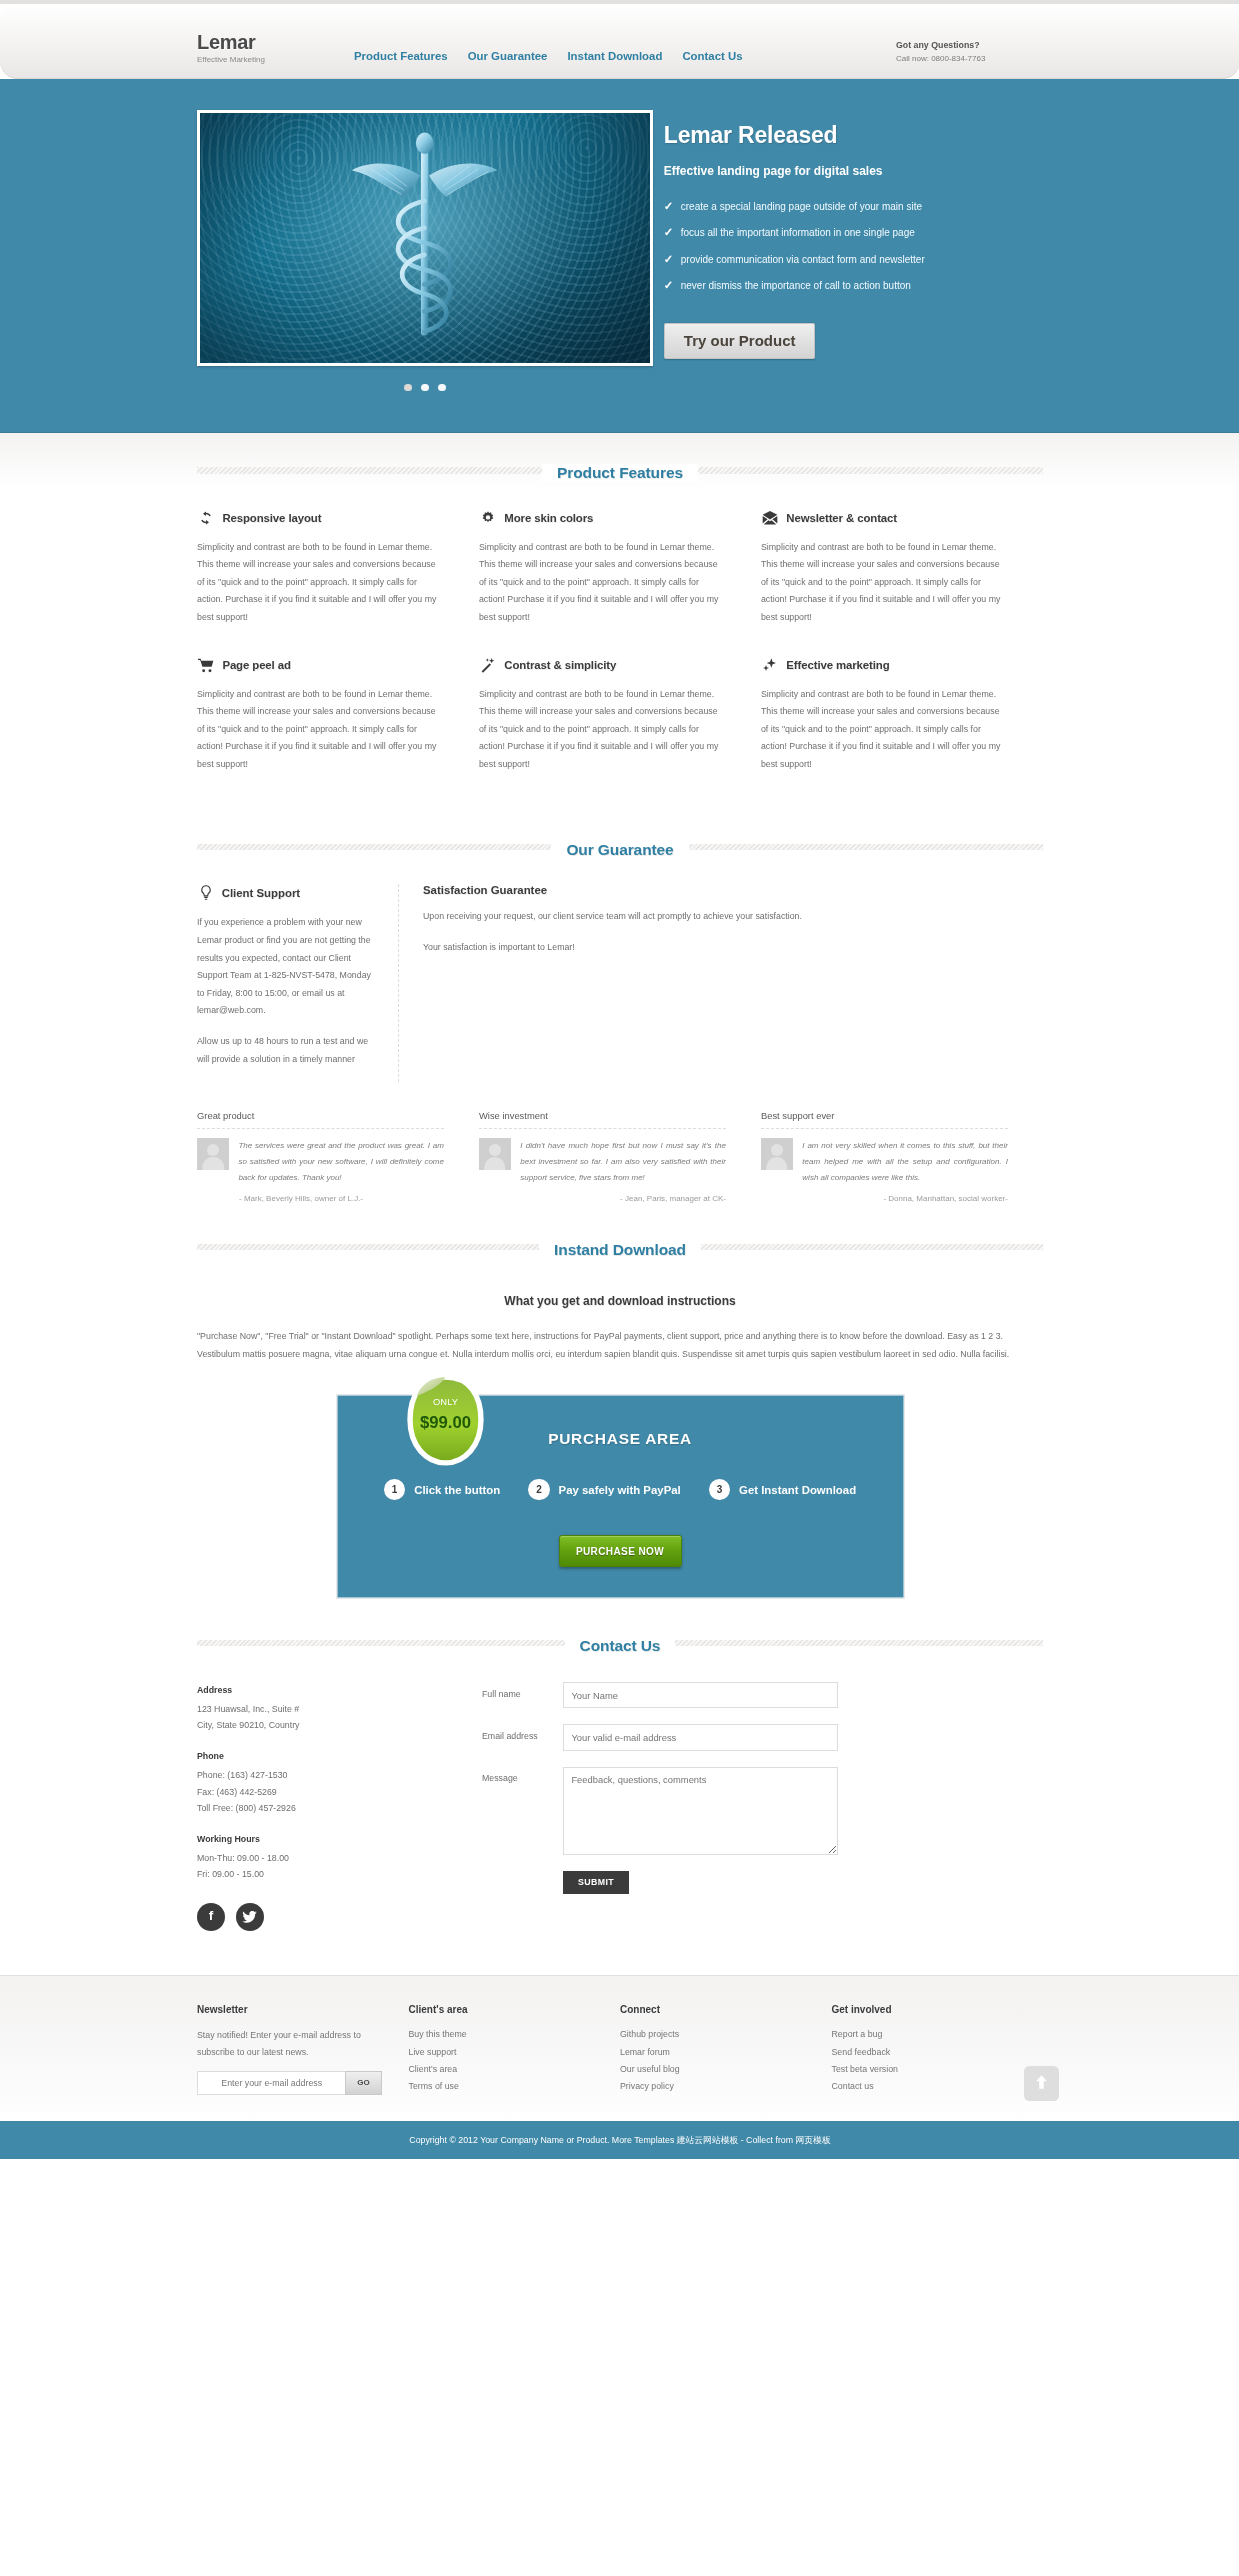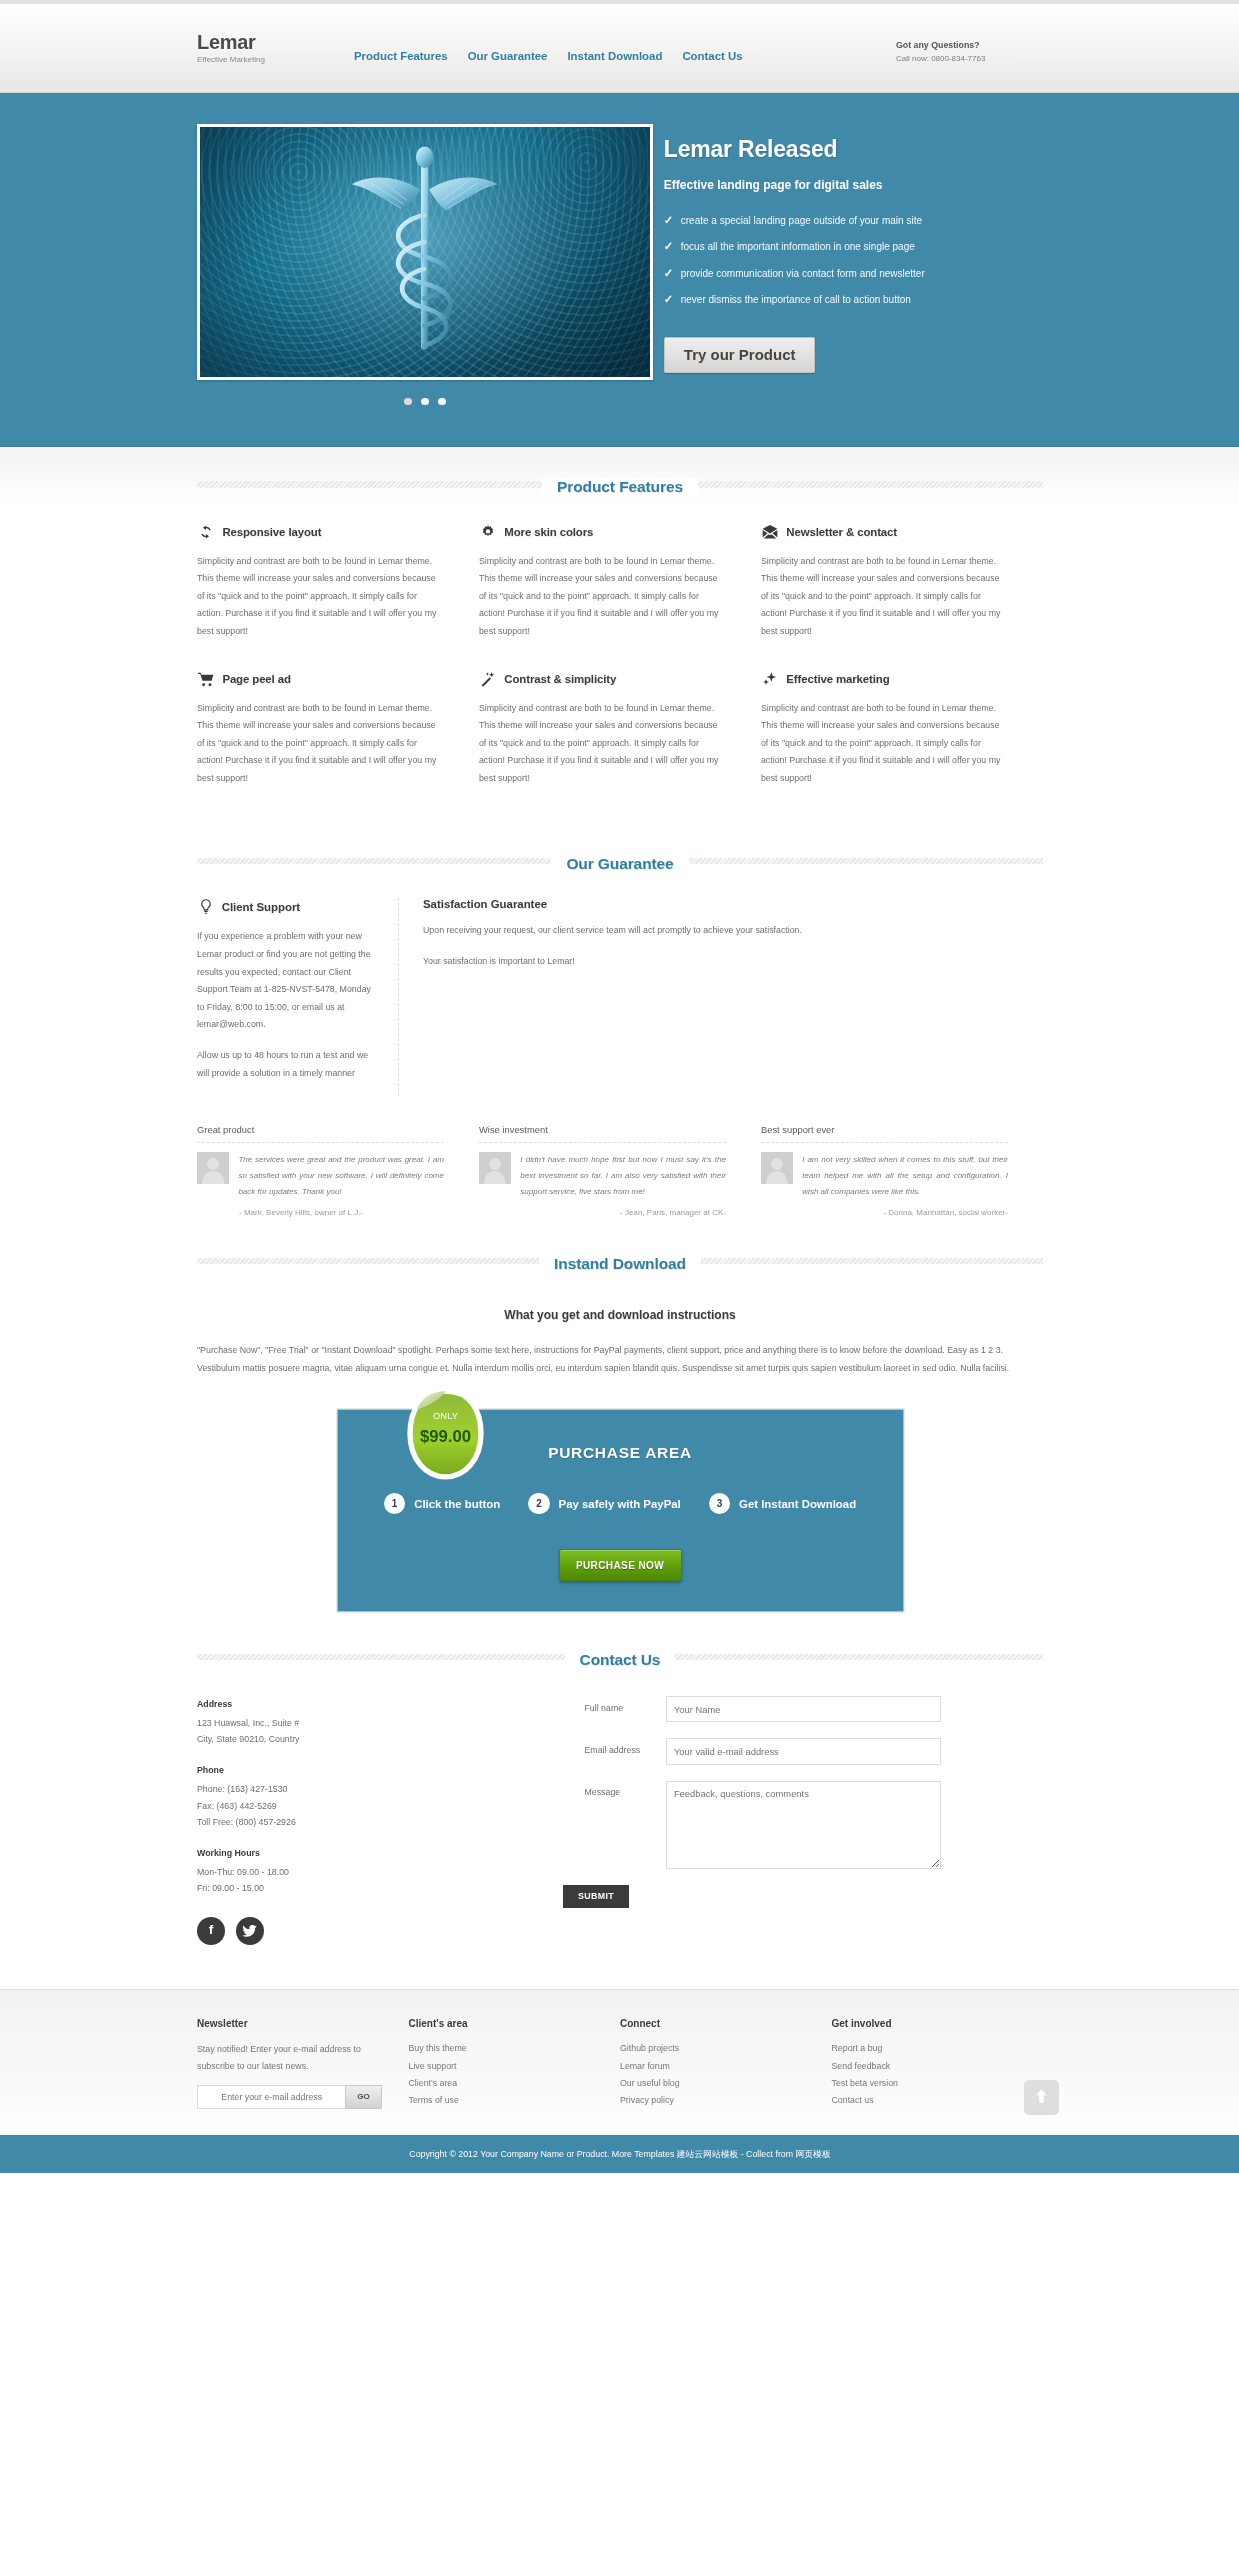--- a/index.html
+++ b/index.html
@@ -12,22 +12,23 @@
   }
   body { width:1240px; overflow-x:hidden; }
 
   .wrap { width:862px; margin:0 auto; position:relative; }
 
   
   .topbar-strip { height:4px; background:#e3e0e0; }
   header.site-header {
     background:linear-gradient(to bottom,#ffffff 0%,#f6f5f4 45%,#e9e7e5 100%);
     border-bottom:0.7px solid #d8d5d2;
-    height:89px;
+    height:75px;
     position:relative;
+    border-radius:18px;
   }
   .header-inner { display:flex; align-items:flex-end; height:75px; padding-bottom:15px; }
   .brand { width:165px; padding-left:8px; }
   .brand .logo {
     font-size:20px; font-weight:bold; color:#4a4a4a; letter-spacing:-0.3px;
     line-height:1; text-shadow:0.7px 0.7px 0 #fff;
   }
   .brand .tagline { font-size:8px; color:#8a8a8a; margin-top:3.4px; }
   nav.main-nav { display:flex; gap:20px; align-items:flex-end; padding-bottom:2px; flex:1; }
   nav.main-nav a {
@@ -178,21 +179,21 @@
   .contact-body { display:flex; padding:27px 8px 0 8px; }
   .contact-left { width:195px; font-size:8.8px; color:#6e6e6e; line-height:1.85; }
   .contact-left h4 { font-size:8.8px; font-weight:bold; color:#3b3b3b; margin-bottom:2.7px; }
   .contact-left .blk { margin-bottom:15px; }
   .socials { display:flex; gap:10.8px; margin-top:20px; }
   .soc {
     width:28px; height:28px; border-radius:50%; background:#3b3b3b; color:#fff;
     display:flex; align-items:center; justify-content:center; font-size:13.5px; font-weight:bold; cursor:pointer;
   }
   .contact-form { flex:1; padding-left:90px; }
-  .frow { display:flex; align-items:flex-start; margin-bottom:16px;justify-content:center; }
+  .frow { display:flex; align-items:flex-start; margin-bottom:16px; }
   .frow label { width:81px; font-size:8.8px; color:#6e6e6e; padding-top:6.7px; }
   .frow input[type=text] {
     width:275px; padding:6.7px 7.4px; border:0.7px solid #dddddd; background:#fff;
     font-size:9.4px; color:#8c8c8c; font-family:"Liberation Sans", sans-serif;
   }
   .frow textarea {
     width:275px; height:88px; padding:6.7px 7.4px; border:0.7px solid #dddddd; background:#fff;
     font-size:9.4px; color:#8c8c8c; font-family:"Liberation Sans", sans-serif; resize:vertical;
   }
   .btn-submit {

